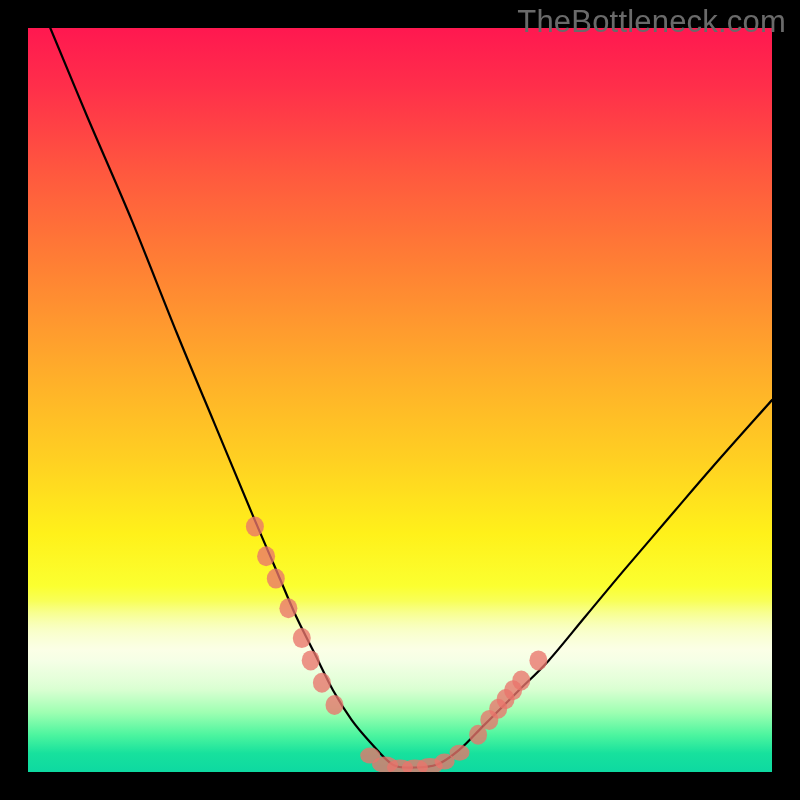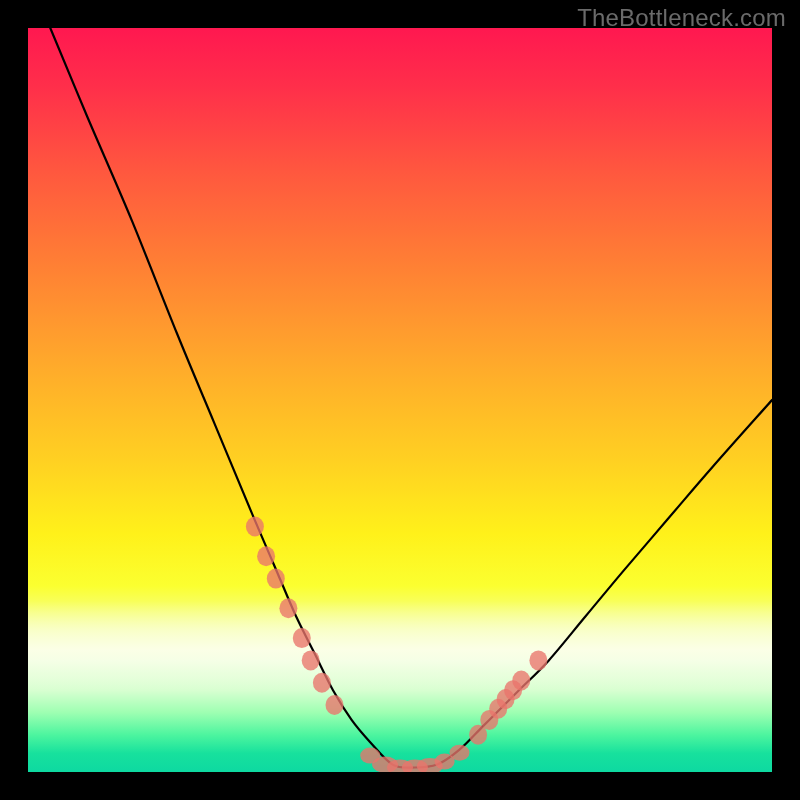--- a/index.html
+++ b/index.html
@@ -15,21 +15,21 @@
     position: relative;
     width: 800px;
     height: 800px;
     background: #000;
   }
   .watermark {
     position: absolute;
     top: 4px;
     right: 14px;
     color: #6a6a6a;
-    font-size: 24px;
+    font-size: 31px;
     font-weight: 500;
     letter-spacing: 0.2px;
     z-index: 50;
   }
   .plot {
     position: absolute;
     left: 28px;
     top: 28px;
     width: 744px;
     height: 744px;

